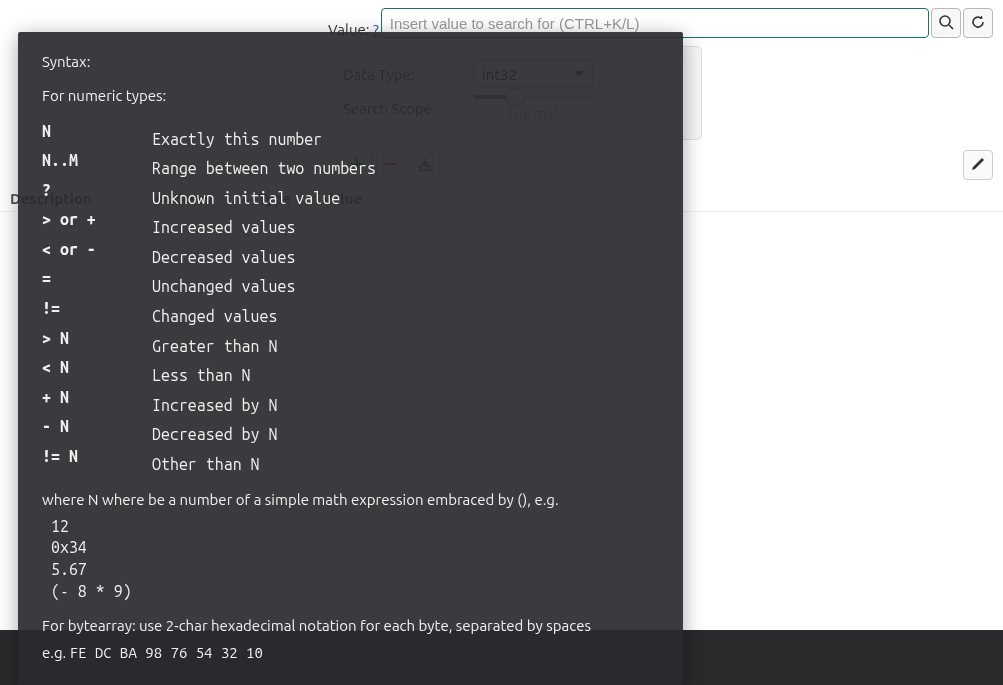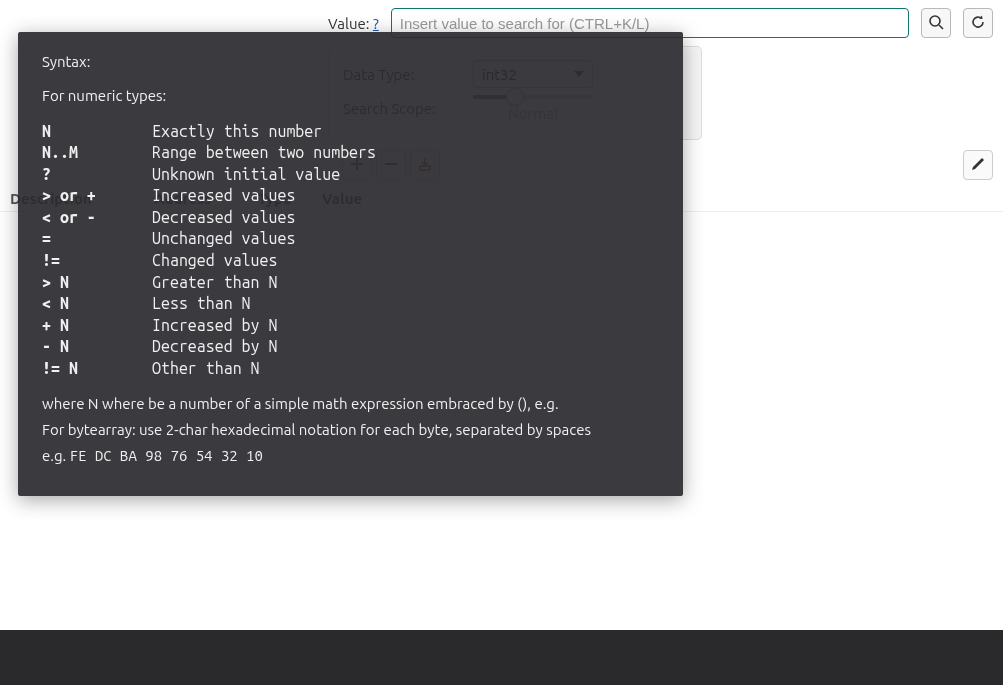--- a/index.html
+++ b/index.html
@@ -13,22 +13,22 @@
     color: #222;
   }
   .root { position: relative; width: 1003px; height: 685px; }
 
   
   .top-area {
     padding-top: 8px;
   }
   .value-row {
     display: flex;
-    align-items: center;
-    gap: 12px;
+    align-items: flex-end;
+    gap: 2px;
     padding: 0 10px 8px 328px;
   }
   .val-label-group { white-space: nowrap; }
   .val-label { color: #333; }
   .val-help {
     color: #1a5aa8;
     text-decoration: underline;
     cursor: pointer;
   }
   .search-input {
@@ -174,21 +174,21 @@
     font-family: "Ubuntu Mono", "DejaVu Sans Mono", Menlo, Consolas, monospace;
     white-space: pre;
     margin: 0 0 14px 8px;
     font-size: 16px;
   }
   .tooltip .mono-inline {
     font-family: "Ubuntu Mono", "DejaVu Sans Mono", Menlo, Consolas, monospace;
   }
   .tooltip .syntax-row { display: flex; }
   .tooltip .syntax-key { width: 110px; font-weight: 700; }
-  .tooltip .syntax-desc { flex: 1; }
+  .tooltip .syntax-desc { flex: 1; margin-top: 8px; }
 
   
   .dark-bg {
     position: absolute;
     left: 0; right: 0;
     top: 630px; height: 55px;
     background: #2a2a2d;
   }
 </style>
 </head>
@@ -285,19 +285,23 @@
       <span>Type</span>
       <span>Value</span>
     </div>
   </div>
 
   <div class="tooltip">
     <p>Syntax:</p>
     <p>For numeric types:</p>
     <div class="mono-block" id="syntax-rows"><div class="syntax-row"><span class="syntax-key">N</span><span class="syntax-desc">Exactly this number</span></div><div class="syntax-row"><span class="syntax-key">N..M</span><span class="syntax-desc">Range between two numbers</span></div><div class="syntax-row"><span class="syntax-key">?</span><span class="syntax-desc">Unknown initial value</span></div><div class="syntax-row"><span class="syntax-key">&gt; or +</span><span class="syntax-desc">Increased values</span></div><div class="syntax-row"><span class="syntax-key">&lt; or -</span><span class="syntax-desc">Decreased values</span></div><div class="syntax-row"><span class="syntax-key">=</span><span class="syntax-desc">Unchanged values</span></div><div class="syntax-row"><span class="syntax-key">!=</span><span class="syntax-desc">Changed values</span></div><div class="syntax-row"><span class="syntax-key">&gt; N</span><span class="syntax-desc">Greater than N</span></div><div class="syntax-row"><span class="syntax-key">&lt; N</span><span class="syntax-desc">Less than N</span></div><div class="syntax-row"><span class="syntax-key">+ N</span><span class="syntax-desc">Increased by N</span></div><div class="syntax-row"><span class="syntax-key">- N</span><span class="syntax-desc">Decreased by N</span></div><div class="syntax-row"><span class="syntax-key">!= N</span><span class="syntax-desc">Other than N</span></div></div>
     <p class="tight">where N where be a number of a simple math expression embraced by (), e.g.</p>
+    <div class="mono-block"> 12
+ 0x34
+ 5.67
+ (- 8 * 9)</div>
     <p class="tight">For bytearray: use 2-char hexadecimal notation for each byte, separated by spaces</p>
     <p class="tight">
       <span>e.g. </span><span class="mono-inline">FE DC BA 98 76 54 32 10</span>
     </p>
   </div>
 
 </div>
 
 </body></html>

